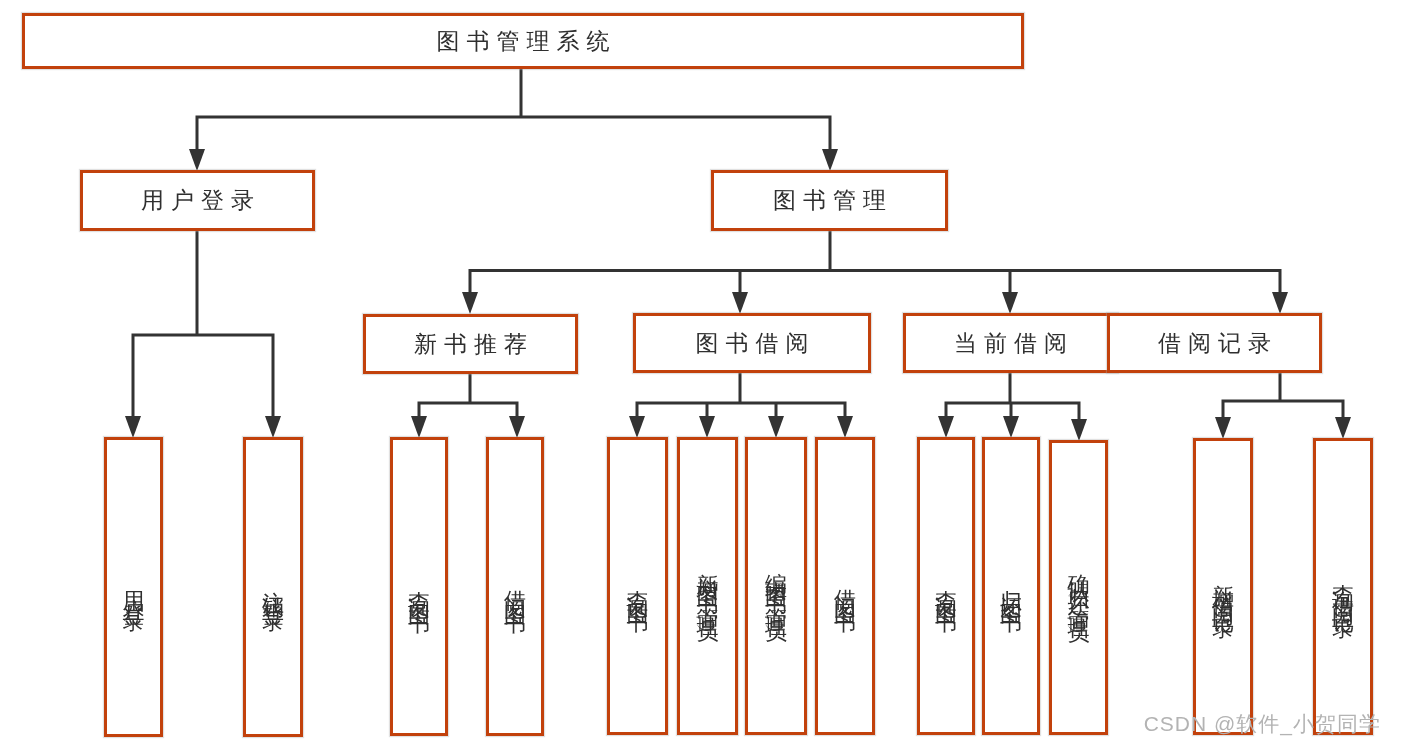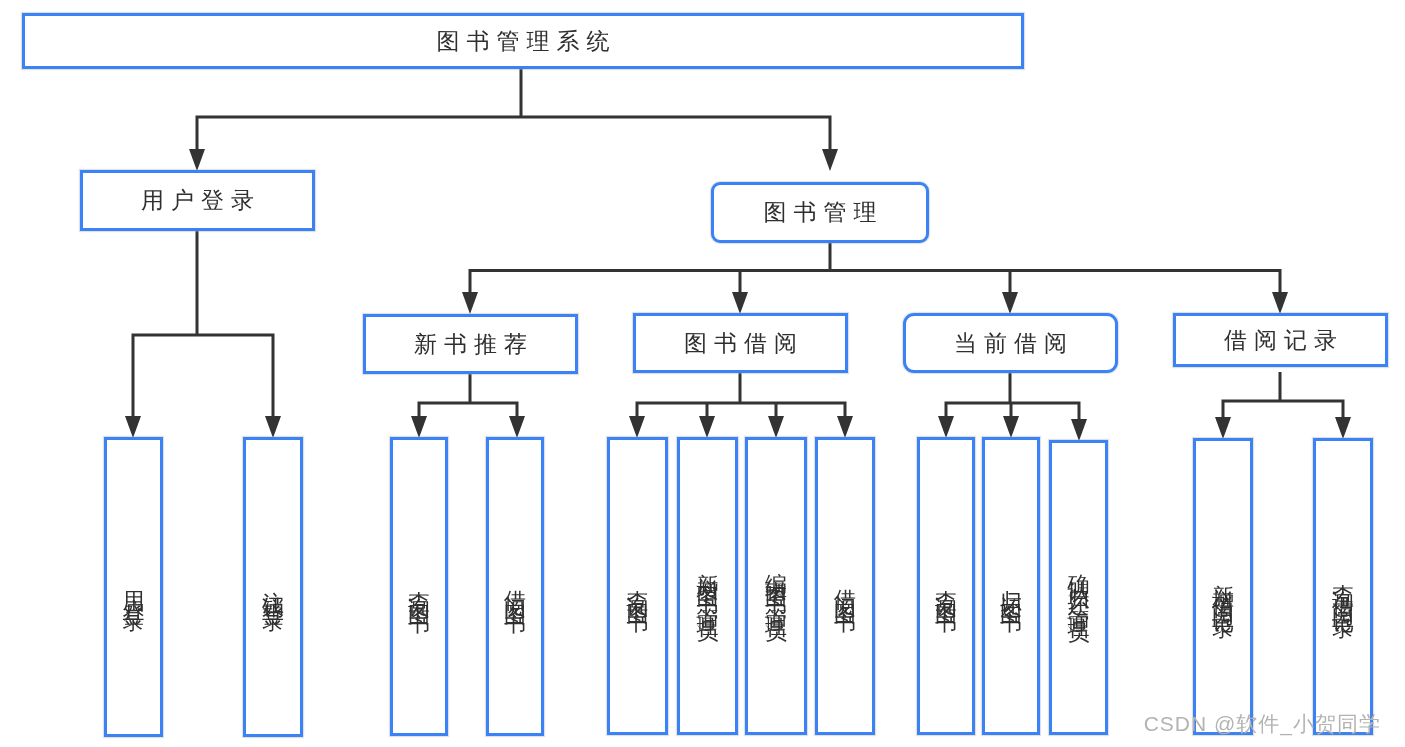--- a/index.html
+++ b/index.html
@@ -28,21 +28,21 @@
     stroke-width: 3;
   }
   .arrow {
     fill: #333333;
     stroke: none;
   }
   .node {
     position: absolute;
     box-sizing: border-box;
     background: #ffffff;
-    border: 3px solid #3b82f6;
+    border: 3px solid #c2410c;
     box-shadow: 0 0 1px 1px rgba(170,170,170,0.35);
     display: flex;
     align-items: center;
     justify-content: center;
     color: #2f2f2f;
   }
   .hnode {
     font-size: 23px;
     letter-spacing: 7px;
     text-indent: 7px;
@@ -111,34 +111,34 @@
     <path class="arrow" d="M1335 417 h16 L1343 439 Z"></path>
   </svg>
 
   <div class="node hnode" style="left:22px; top:13px; width:1002px; height:56px;">
     <span>图书管理系统</span>
   </div>
 
   <div class="node hnode" style="left:80px; top:170px; width:235px; height:61px;">
     <span>用户登录</span>
   </div>
-  <div class="node hnode" style="left:711px; top:182px; width:218px; height:61px;border-radius:9px;">
+  <div class="node hnode" style="left:711px; top:170px; width:237px; height:61px;">
     <span>图书管理</span>
   </div>
 
   <div class="node hnode" style="left:363px; top:314px; width:215px; height:60px;">
     <span>新书推荐</span>
   </div>
-  <div class="node hnode" style="left:633px; top:313px; width:215px; height:60px;">
+  <div class="node hnode" style="left:633px; top:313px; width:238px; height:60px;">
     <span>图书借阅</span>
   </div>
-  <div class="node hnode" style="left:903px; top:313px; width:215px; height:60px;border-radius:11px;">
+  <div class="node hnode" style="left:903px; top:313px; width:215px; height:60px;">
     <span>当前借阅</span>
   </div>
-  <div class="node hnode" style="left:1173px; top:313px; width:215px; height:54px;">
+  <div class="node hnode" style="left:1107px; top:313px; width:215px; height:60px;">
     <span>借阅记录</span>
   </div>
 
   <div class="node vnode" style="left:104px; top:437px; width:59px; height:300px;">
     <span>用户登录</span>
   </div>
   <div class="node vnode" style="left:243px; top:437px; width:60px; height:300px;">
     <span>注销登录</span>
   </div>
 

